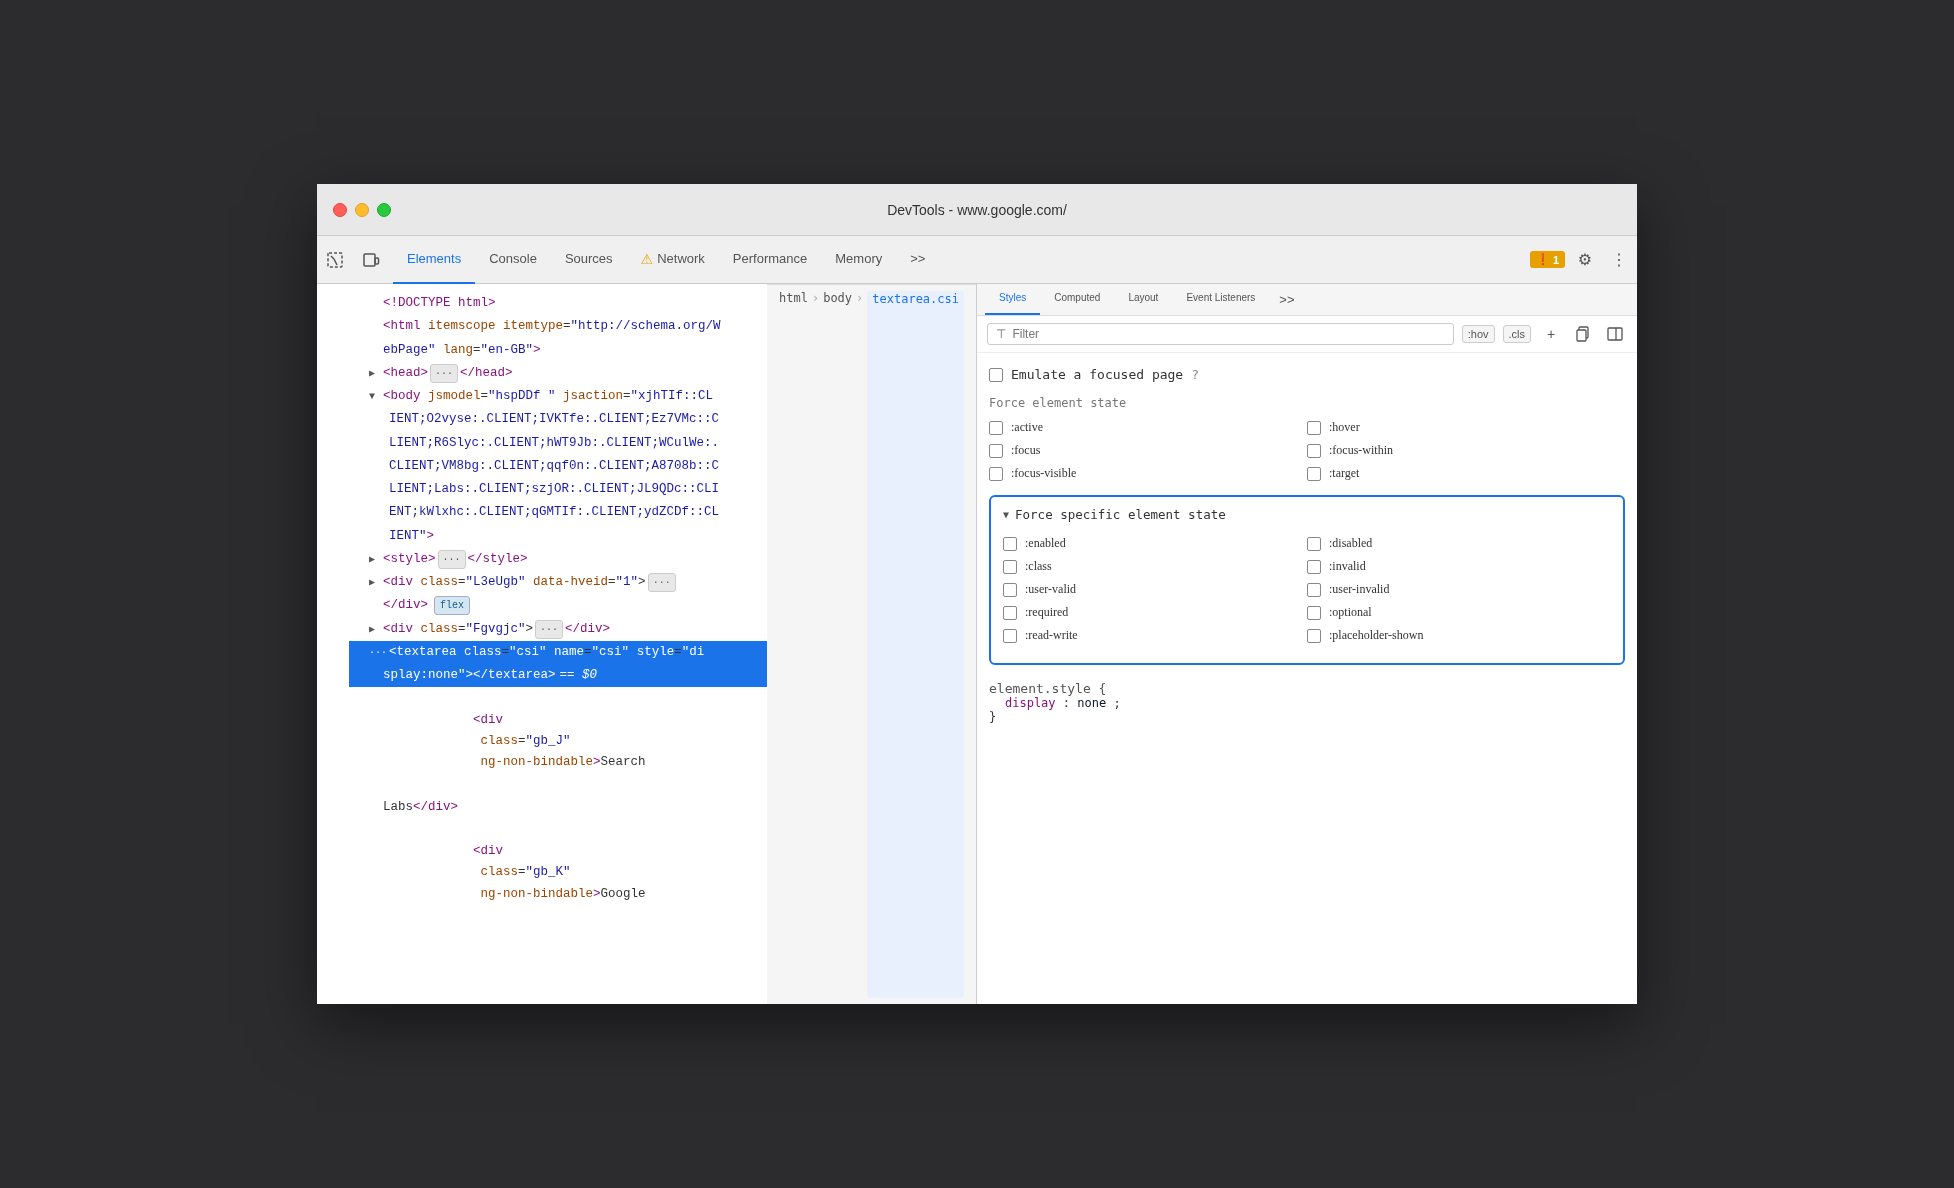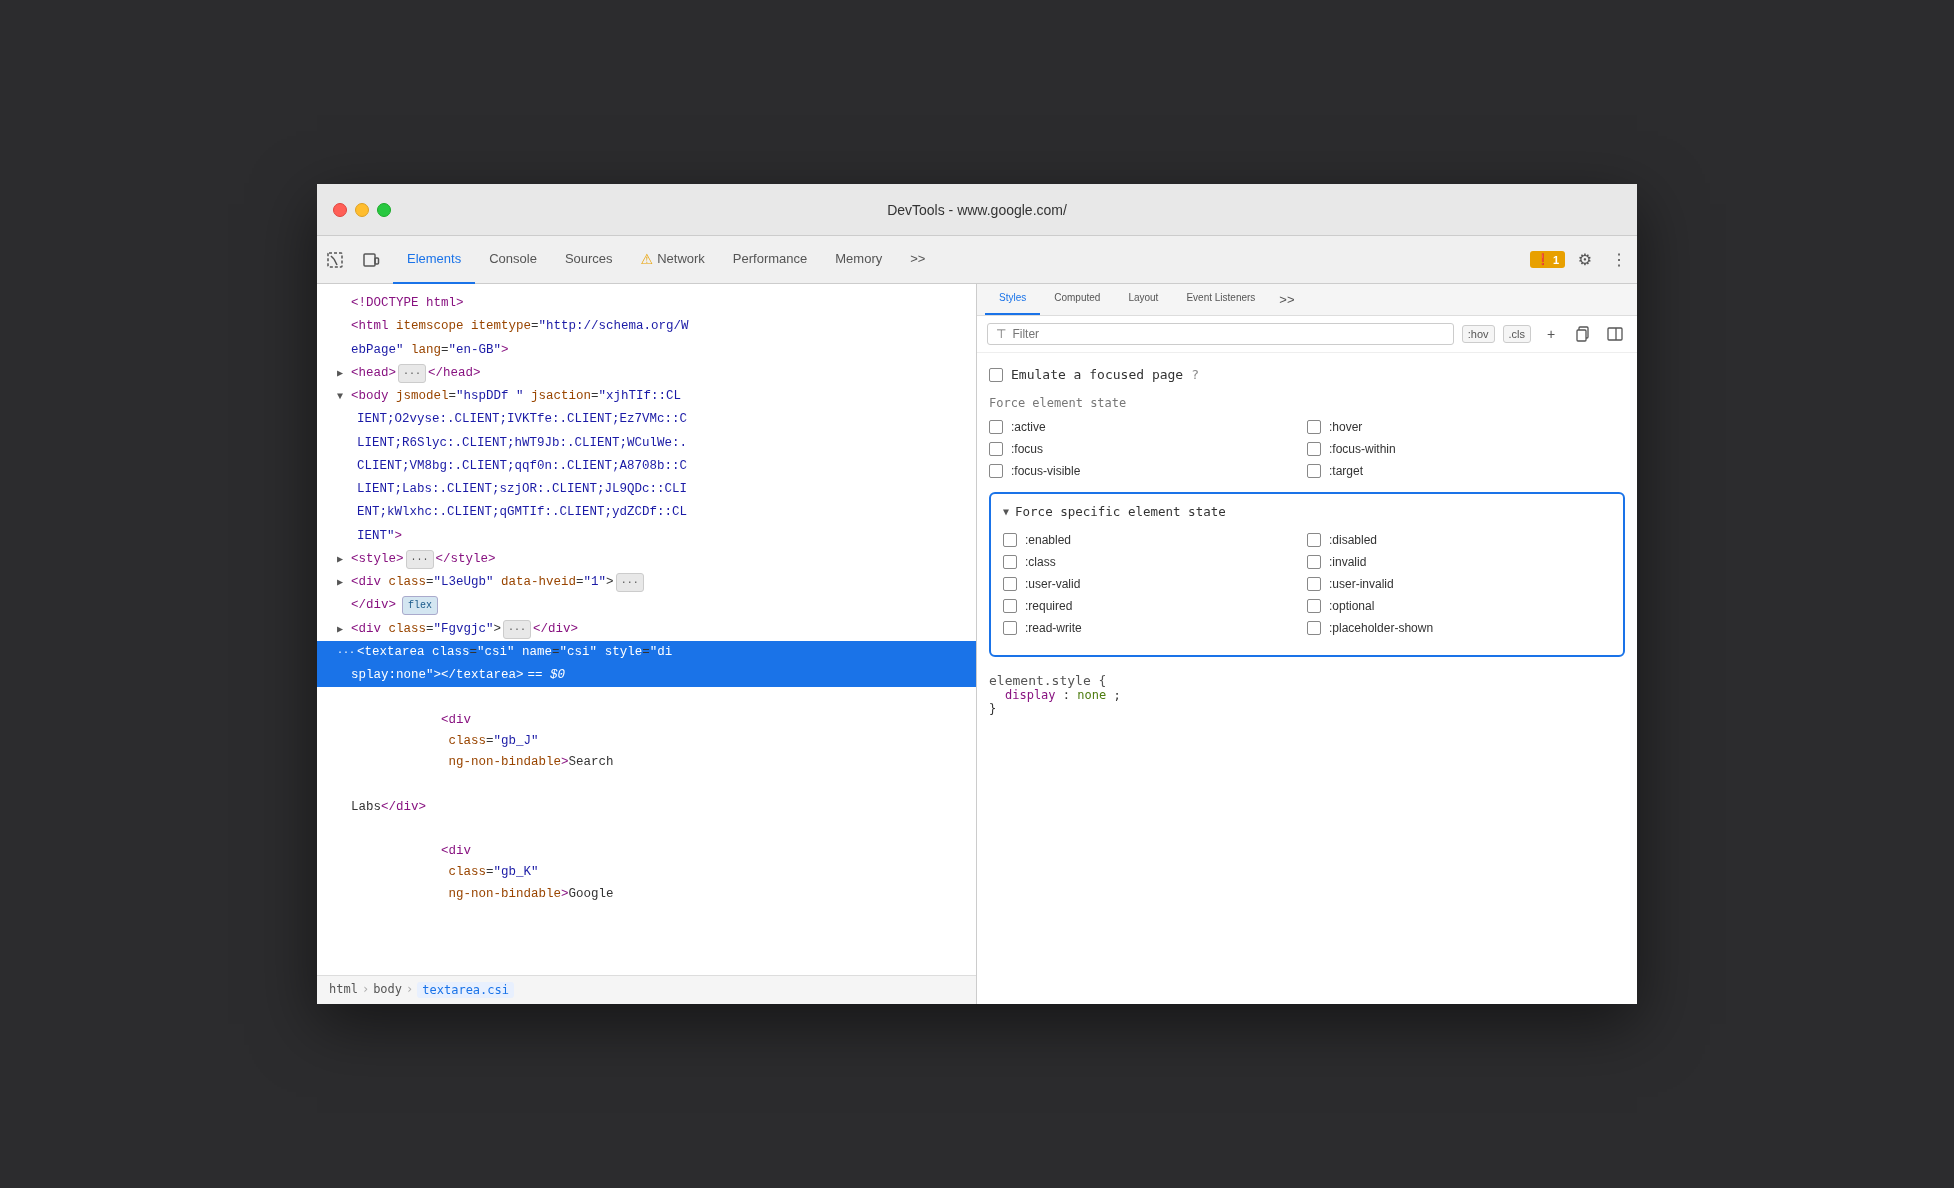--- a/index.html
+++ b/index.html
@@ -123,21 +123,22 @@
       display: flex;
       height: 720px;
     }
     
     .dom-panel {
       width: 660px;
       background: #fff;
       border-right: 1px solid #ccc;
       overflow: hidden;
       display: flex;
-      flex-direction: column;
+      flex-direction: row;
+      padding-left: 32px;
     }
     .dom-content {
       flex: 1;
       overflow: auto;
       font-family: 'Menlo', 'Monaco', 'Courier New', monospace;
       font-size: 12.5px;
       line-height: 1.7;
       padding: 8px 0;
       color: #333;
     }
@@ -301,21 +302,21 @@
     .state-grid {
       display: grid;
       grid-template-columns: 1fr 1fr;
       gap: 4px 0;
       padding: 4px 0 8px 0;
     }
     .state-item {
       display: flex;
       align-items: center;
       gap: 8px;
-      font-family: Liberation Sans, sans-serif;
+      font-family: Liberation Serif, serif;
       font-size: 12px;
       color: #333;
       padding: 2px 0;
     }
     .cb {
       width: 14px;
       height: 14px;
       border: 1.5px solid #888;
       border-radius: 2px;
       background: #fff;
@@ -341,21 +342,21 @@
     }
     .element-style-block {
       padding: 4px 0;
     }
     .css-selector {
       color: #555;
       font-family: 'Menlo', monospace;
       font-size: 13px;
     }
     .css-prop { color: #881280; }
-    .css-val { color: #4d7c0f; }
+    .css-val { color: #0f172a; }
     .css-brace { color: #333; }
   </style>
 </head>
 <body>
 
 <div class="window">
 
   <div class="title-bar">
     <div class="traffic-lights">
       <div class="traffic-light close"></div>

